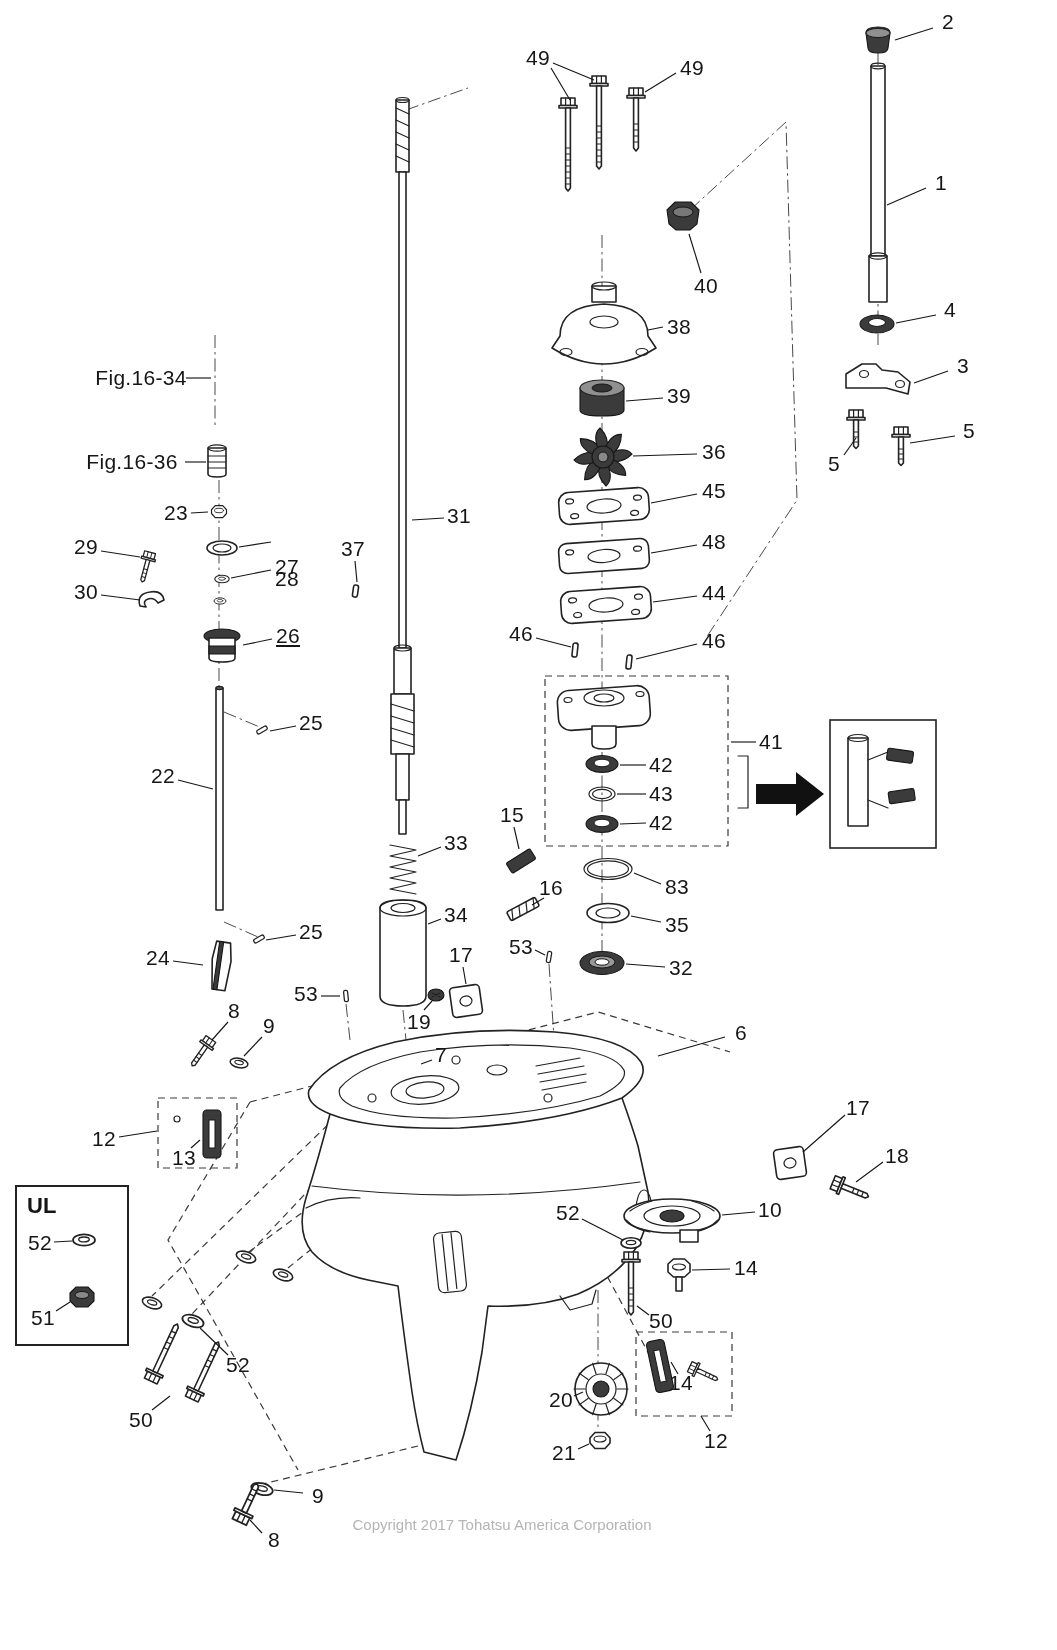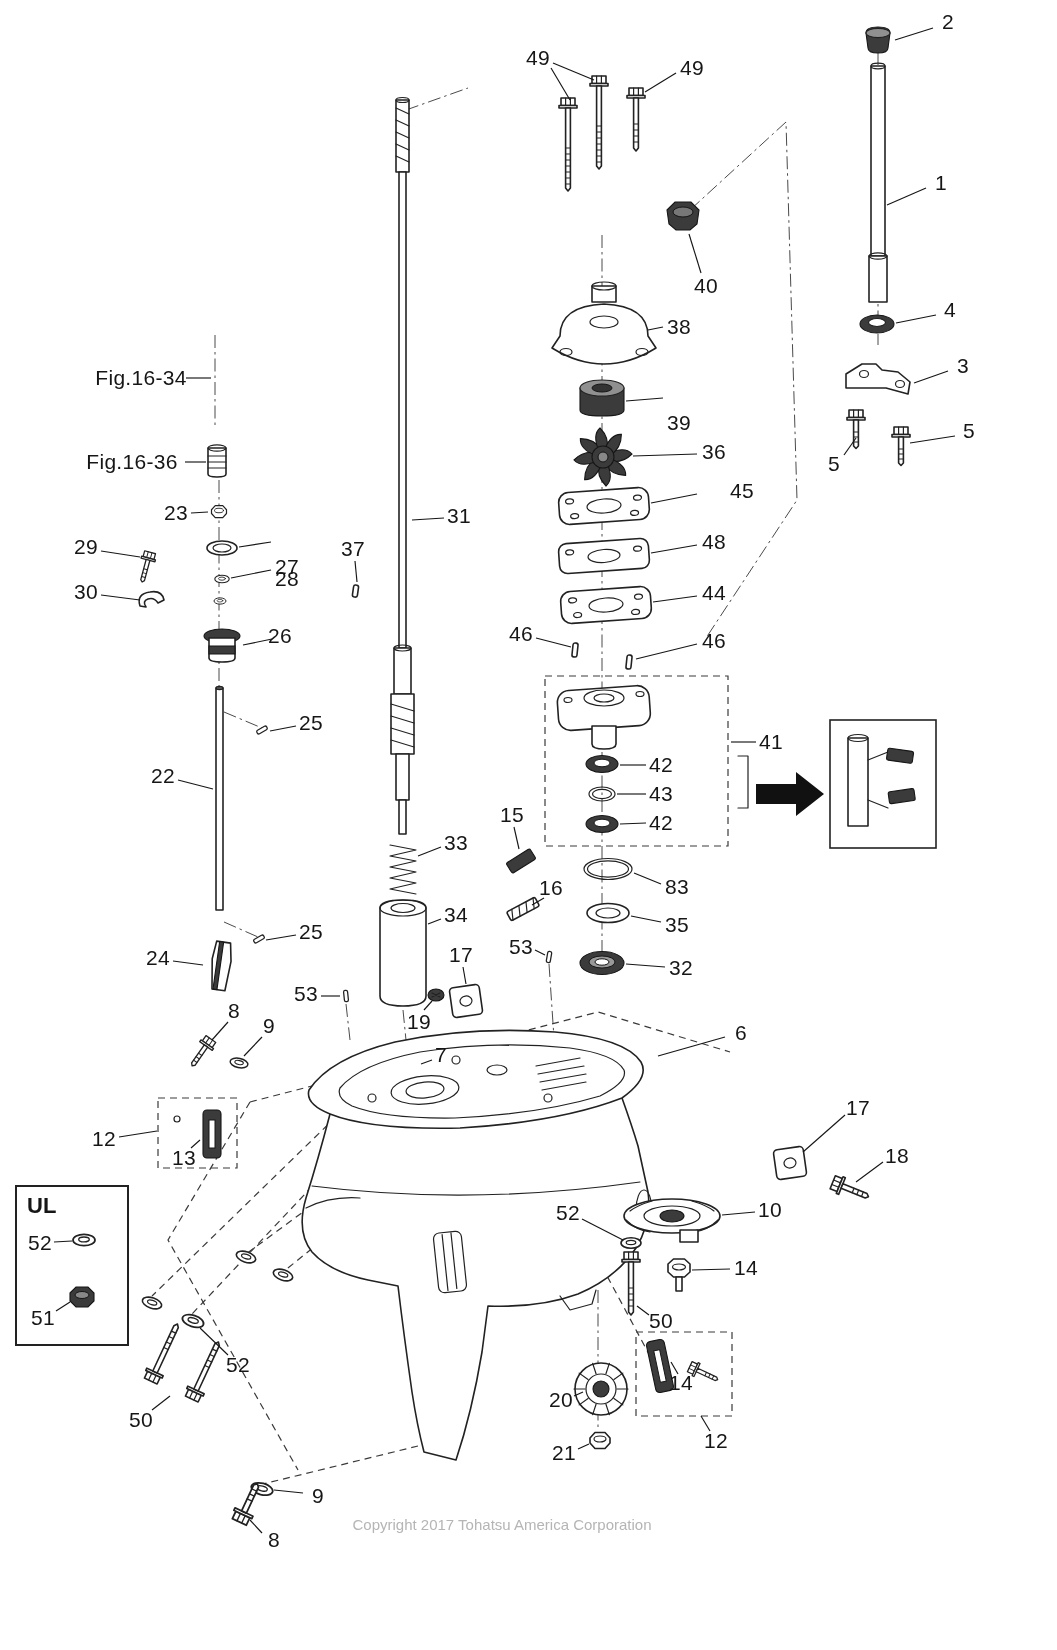--- a/index.html
+++ b/index.html
@@ -462,35 +462,35 @@
 <div class="copyright">Copyright 2017 Tohatsu America Corporation</div>
 
 <div class="callout" style="left: 948px; top: 22px;">2</div>
     <div class="callout" style="left: 538px; top: 58px;">49</div>
     <div class="callout" style="left: 692px; top: 68px;">49</div>
     <div class="callout" style="left: 941px; top: 183px;">1</div>
     <div class="callout" style="left: 706px; top: 286px;">40</div>
     <div class="callout" style="left: 679px; top: 327px;">38</div>
     <div class="callout" style="left: 950px; top: 310px;">4</div>
     <div class="callout" style="left: 963px; top: 366px;">3</div>
-    <div class="callout" style="left: 679px; top: 396px; margin-top: 27px;">39</div>
+    <div class="callout" style="left: 679px; top: 396px;">39</div>
     <div class="callout" style="left: 969px; top: 431px;">5</div>
     <div class="callout" style="left: 834px; top: 464px;">5</div>
     <div class="callout" style="left: 714px; top: 452px;">36</div>
-    <div class="callout" style="left: 714px; top: 491px; margin-left: 28px;">45</div>
+    <div class="callout" style="left: 714px; top: 491px;">45</div>
     <div class="callout" style="left: 714px; top: 542px;">48</div>
     <div class="callout" style="left: 714px; top: 593px;">44</div>
     <div class="callout fig" style="left: 133px; top: 378px; margin-left: 8px;">Fig.16-34</div>
     <div class="callout fig" style="left: 132px; top: 462px;">Fig.16-36</div>
     <div class="callout" style="left: 176px; top: 513px;">23</div>
     <div class="callout" style="left: 287px; top: 539px; margin-top: 40px;">28</div>
     <div class="callout" style="left: 86px; top: 547px;">29</div>
     <div class="callout" style="left: 287px; top: 567px;">27</div>
     <div class="callout" style="left: 86px; top: 592px;">30</div>
-    <div class="callout" style="left: 280px; top: 636px;">26</div>
+    <div class="callout" style="left: 288px; top: 636px; text-decoration: underline;">26</div>
     <div class="callout" style="left: 459px; top: 516px;">31</div>
     <div class="callout" style="left: 353px; top: 549px;">37</div>
     <div class="callout" style="left: 521px; top: 634px;">46</div>
     <div class="callout" style="left: 714px; top: 641px;">46</div>
     <div class="callout" style="left: 311px; top: 723px;">25</div>
     <div class="callout" style="left: 163px; top: 776px;">22</div>
     <div class="callout" style="left: 771px; top: 742px;">41</div>
     <div class="callout" style="left: 661px; top: 765px;">42</div>
     <div class="callout" style="left: 661px; top: 794px;">43</div>
     <div class="callout" style="left: 661px; top: 823px;">42</div>

